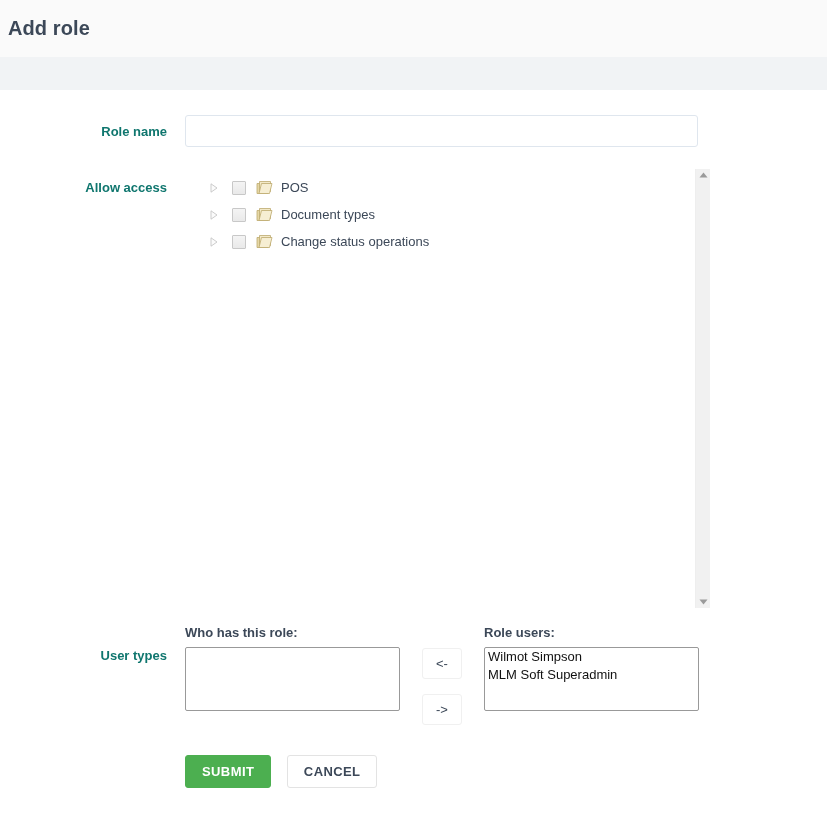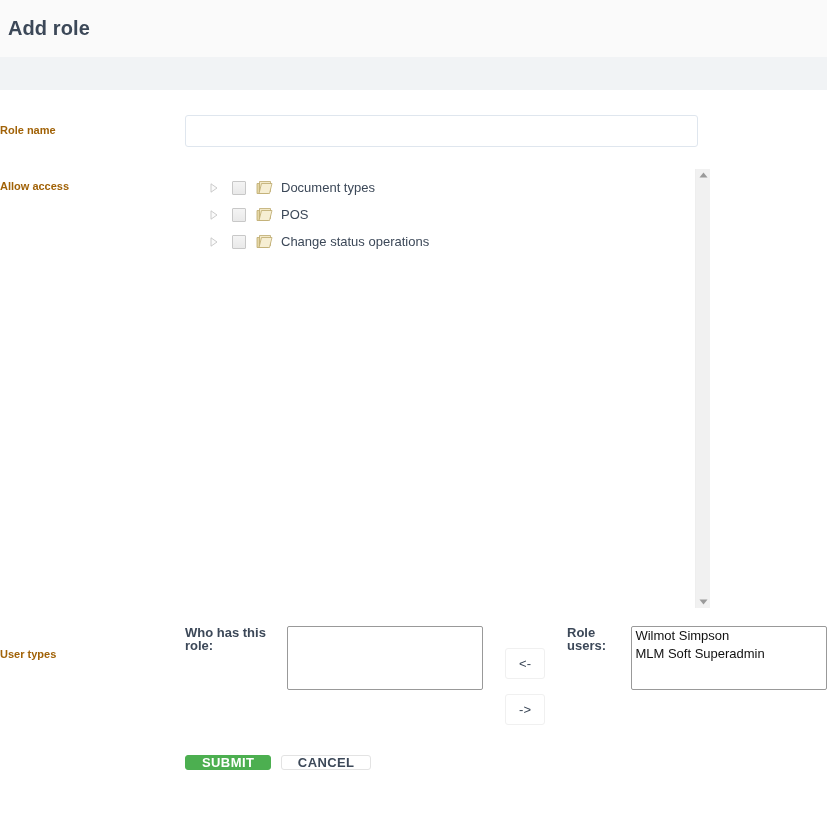--- a/index.html
+++ b/index.html
@@ -41,26 +41,26 @@
   .form {
     padding-top: 0;
   }
   .form-row {
     display: flex;
     align-items: flex-start;
   }
   .form-label {
     width: 185px;
     min-width: 185px;
-    text-align: left;
+    text-align: right;
     padding-right: 18px;
     box-sizing: border-box;
     font-weight: bold;
-    font-size: 11px;
-    color: #a16207;
+    font-size: 13px;
+    color: #0f766e;
     line-height: 1.2;
   }
   .form-field {
     flex: 1;
   }
 
   
   .row-rolename { margin-top: 25px; }
   .text-input {
     width: 513px;
@@ -155,21 +155,21 @@
     left: 0;
   }
 
   
   .row-userlist { margin-top: 18px; }
   .row-userlist .form-label { padding-top: 22px; }
   .userlist-area {
     display: flex;
     align-items: flex-start;
   }
-  .userlist-col { display: flex; }
+  .userlist-col { display: flex; flex-direction: column; }
   .userlist-caption {
     font-weight: bold;
     font-size: 13px;
     color: #3c4858;
     margin-bottom: 8px;
     line-height: 1;
   }
   .userlist-box {
     width: 215px;
     height: 64px;
@@ -207,21 +207,21 @@
     cursor: pointer;
     display: flex;
     align-items: center;
     justify-content: center;
   }
   .transfer-btn + .transfer-btn { margin-top: 15px; }
 
   
   .row-buttons { margin-top: 30px; }
   .btn {
-    height: 15px;
+    height: 33px;
     box-sizing: border-box;
     font-family: "Liberation Sans", sans-serif;
     font-size: 13px;
     font-weight: bold;
     letter-spacing: 0.4px;
     border-radius: 3px;
     cursor: pointer;
     display: inline-flex;
     align-items: center;
     justify-content: center;
@@ -229,21 +229,21 @@
   }
   .btn-submit {
     background: #4caf50;
     border: 1px solid #4caf50;
     color: #ffffff;
   }
   .btn-cancel {
     background: #ffffff;
     border: 1px solid #e3e3e3;
     color: #3c4858;
-    margin-left: 6px;
+    margin-left: 12px;
   }
 </style>
 </head>
 <body>
 
 <div class="page-header">
   <div class="page-title">Add role</div>
 </div>
 <div class="toolbar-band"></div>
 
@@ -268,37 +268,37 @@
 </svg>
               </span>
               <span class="tree-checkbox"></span>
               <span style="display: flex;">
 <svg class="tree-folder" viewBox="0 0 17 15" aria-hidden="true">
   <path d="M1 3.5 L1 13.5 L12 13.5 L12 3.5 Z" fill="#e6d7a6" stroke="#bda96d" stroke-width="0.8"></path>
   <path d="M3.5 1.5 L14.5 1.5 L14.5 11.5 L3.5 11.5 Z" fill="#f3e9c8" stroke="#bda96d" stroke-width="0.8"></path>
   <path d="M5.5 3.5 L16 3.5 L13.5 13.5 L3 13.5 Z" fill="#f6eed3" stroke="#bda96d" stroke-width="0.8"></path>
 </svg>
               </span>
-              <span class="tree-label">Document types</span>
+              <span class="tree-label">POS</span>
             </div>
             <div class="tree-node">
               <span class="tree-toggle">
 <svg width="8" height="10" viewBox="0 0 8 10" aria-hidden="true">
   <polygon points="1,0.8 7,5 1,9.2" fill="#fbfbfb" stroke="#c6c6c6" stroke-width="0.9"></polygon>
 </svg>
               </span>
               <span class="tree-checkbox"></span>
               <span style="display: flex;">
 <svg class="tree-folder" viewBox="0 0 17 15" aria-hidden="true">
   <path d="M1 3.5 L1 13.5 L12 13.5 L12 3.5 Z" fill="#e6d7a6" stroke="#bda96d" stroke-width="0.8"></path>
   <path d="M3.5 1.5 L14.5 1.5 L14.5 11.5 L3.5 11.5 Z" fill="#f3e9c8" stroke="#bda96d" stroke-width="0.8"></path>
   <path d="M5.5 3.5 L16 3.5 L13.5 13.5 L3 13.5 Z" fill="#f6eed3" stroke="#bda96d" stroke-width="0.8"></path>
 </svg>
               </span>
-              <span class="tree-label">POS</span>
+              <span class="tree-label">Document types</span>
             </div>
             <div class="tree-node">
               <span class="tree-toggle">
 <svg width="8" height="10" viewBox="0 0 8 10" aria-hidden="true">
   <polygon points="1,0.8 7,5 1,9.2" fill="#fbfbfb" stroke="#c6c6c6" stroke-width="0.9"></polygon>
 </svg>
               </span>
               <span class="tree-checkbox"></span>
               <span style="display: flex;">
 <svg class="tree-folder" viewBox="0 0 17 15" aria-hidden="true">

